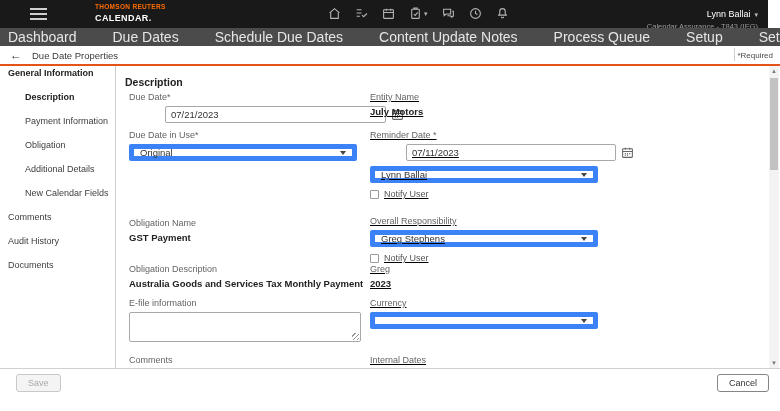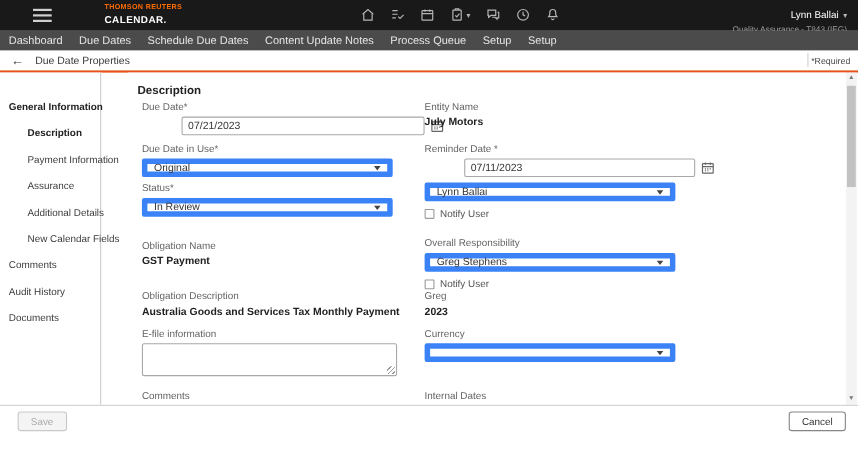--- a/index.html
+++ b/index.html
@@ -4,51 +4,51 @@
 <style>
   * { box-sizing: border-box; }
   html,body { margin:0; padding:0; }
   body {
     width:780px; height:411px; position:relative; overflow:hidden;
     background:#fff; font-family:"Liberation Sans", sans-serif;
     -webkit-font-smoothing:antialiased;
   }
 
   
-  .topbar { position:absolute; top:0; left:0; right:0; height:28px; background:#191919; }
+  .topbar { position:absolute; top:0; left:0; right:12px; height:28px; background:#191919; }
   .hamburger { position:absolute; left:30px; top:8px; width:17px; height:12px; cursor:pointer; }
   .hamburger span { display:block; height:2px; background:#cfcfcf; margin-bottom:3px; }
   .brand { position:absolute; left:95px; top:4px; line-height:1; }
   .brand-top { font-size:6.5px; font-weight:bold; letter-spacing:.3px; }
   .brand-bottom { color:#ffffff; font-size:9px; font-weight:bold; letter-spacing:.4px; margin-top:3px; }
   .top-icons { position:absolute; left:328px; top:7px; display:flex; align-items:center; gap:14px; }
   .top-icon { display:flex; align-items:center; cursor:pointer; }
   .top-icon svg { display:block; }
   .hdr-caret { color:#b5b5b5; font-size:7px; margin-left:2px; }
   .user-block { position:absolute; right:10px; top:4px; text-align:right; line-height:1; cursor:pointer; }
   .user-name { color:#ffffff; font-size:9px; }
   .user-caret { color:#bdbdbd; font-size:7px; margin-left:4px; }
   .user-org { color:#9a9a9a; font-size:7.5px; margin-top:3px; }
 
   
   .navbar { position:absolute; top:28px; left:0; right:0; height:18px; background:#4b4b4b;
             display:flex; align-items:center; padding-left:8px; }
-  .nav-item { color:#e6e6e6; font-size:10px; margin-right:15px; cursor:pointer; white-space:nowrap; }
+  .nav-item { color:#e6e6e6; font-size:14px; margin-right:36px; cursor:pointer; white-space:nowrap; }
 
   
   .crumbbar { position:absolute; top:46px; left:0; right:0; height:18px; background:#fff; }
   .accent-line { position:absolute; top:64px; left:0; right:0; height:2px; }
   .back-arrow { position:absolute; left:10px; top:2px; font-size:12px; color:#3c3c3c; cursor:pointer; }
   .crumb-title { position:absolute; left:32px; top:4px; font-size:9.5px; color:#3a3a3a; }
   .required-divider { position:absolute; right:45px; top:2px; width:1px; height:13px; background:#cfcfcf; }
   .required-note { position:absolute; right:7px; top:5px; font-size:8px; color:#4a4a4a; }
 
   
-  .sidebar { position:absolute; top:66px; left:0; width:92px; height:302px;
-             border-right:1px solid #cccccc; background:#fff; padding-top:26px; }
+  .sidebar { position:absolute; top:66px; left:0; width:116px; height:302px;
+             border-right:1px solid #cccccc; background:#fff; padding-top:2px; }
   .side-item { font-size:9px; color:#3d3d3d; margin:0 0 14px 8px; cursor:pointer; white-space:nowrap; }
   .side-item.sub { margin-left:25px; }
   .side-item.bold { font-weight:bold; color:#222; }
 
   
   .content { position:absolute; top:66px; left:116px; width:653px; height:302px;
              overflow:hidden; background:#fff; }
   .section-title { position:absolute; left:9px; top:10px; font-size:10.5px; font-weight:bold; color:#222; }
   .fgroup { position:absolute; }
   .flabel { font-size:9px; color:#646464; margin-bottom:4px; white-space:nowrap; }
@@ -64,21 +64,21 @@
             border-right:3.5px solid transparent; border-top:4.5px solid #444; }
   .chkrow { display:flex; align-items:center; margin-top:6px; cursor:pointer; }
   .chkbox { width:9px; height:9px; border:1px solid #9a9a9a; border-radius:1px; background:#fff; }
   .chklabel { font-size:9px; color:#555; margin-left:5px; }
   .tarea { width:232px; height:30px; border:1px solid #a8a8a8; border-radius:2px; background:#fff; position:relative; }
   .resize-handle { position:absolute; right:1px; bottom:1px; width:7px; height:7px;
             background:repeating-linear-gradient(135deg, transparent 0 2px, #9a9a9a 2px 3px); cursor:nwse-resize; }
 
   
   .colL { left:13px; }
-  .colR { left:270px; }
+  .colR { left:254px;text-decoration:underline; }
   .wL-input { width:221px; }
   .wL-select { width:228px; }
   .wR-input { width:210px; }
   .wR-select { width:228px; }
 
   
   .vscroll { position:absolute; top:66px; right:1px; width:10px; height:302px; background:#f3f3f3; }
   .vs-btn { position:absolute; left:0; width:10px; height:10px; color:#777; font-size:6px;
             display:flex; align-items:center; justify-content:center; cursor:pointer; }
   .vs-up { top:0; }
@@ -149,21 +149,21 @@
       <svg width="13" height="13" viewBox="0 0 24 24" fill="none" stroke="#b5b5b5" stroke-width="2">
           <path d="M12 3a5 5 0 0 0-5 5v4l-2 3h14l-2-3V8a5 5 0 0 0-5-5z"></path>
           <path d="M10 18a2 2 0 0 0 4 0"></path>
         </svg>
     </div>
   </div>
   <div class="user-block">
     <div>
       <span class="user-name">Lynn Ballai</span><span class="user-caret">▾</span>
     </div>
-    <div class="user-org">Quality Assurance - T843 (IEG)</div>
+    <div class="user-org">Calendar Assurance - T843 (IEG)</div>
   </div>
 </div>
 
 <div class="navbar">
   <span class="nav-item">Dashboard</span>
   <span class="nav-item">Due Dates</span>
   <span class="nav-item">Schedule Due Dates</span>
   <span class="nav-item">Content Update Notes</span>
   <span class="nav-item">Process Queue</span>
   <span class="nav-item">Setup</span>
@@ -175,21 +175,21 @@
   <span class="crumb-title">Due Date Properties</span>
   <span class="required-divider"></span>
   <span class="required-note">*Required</span>
 </div>
 <div class="accent-line" style="background:#e5521c"></div>
 
 <div class="sidebar">
   <div class="side-item bold">General Information</div>
   <div class="side-item sub bold">Description</div>
   <div class="side-item sub">Payment Information</div>
-  <div class="side-item sub">Assurance</div>
+  <div class="side-item sub">Obligation</div>
   <div class="side-item sub">Additional Details</div>
   <div class="side-item sub">New Calendar Fields</div>
   <div class="side-item">Comments</div>
   <div class="side-item">Audit History</div>
   <div class="side-item">Documents</div>
 </div>
 
 <div class="content">
   <div class="section-title">Description</div>
 
@@ -223,27 +223,20 @@
       <input class="tinput wR-input" value="07/11/2023" style="">
       <span class="cal-btn">
         <svg width="13" height="13" viewBox="0 0 24 24" fill="none" stroke="#666" stroke-width="2">
             <rect x="3" y="5" width="18" height="16" rx="1"></rect>
             <path d="M3 10h18M8 3v4M16 3v4M7 14h2M11 14h2M15 14h2M7 17h2M11 17h2"></path>
           </svg>
       </span>
     </div>
   </div>
 
-  <div class="fgroup colL" style="top:100px">
-    <div class="flabel">Status*</div>
-    <div class="select wL-select">
-      <span class="sel-text">In Review</span>
-      <span class="sel-caret"></span>
-    </div>
-  </div>
   <div class="fgroup colR" style="top:100px">
     <div class="select wR-select">
       <span class="sel-text">Lynn Ballai</span>
       <span class="sel-caret"></span>
     </div>
     <div class="chkrow">
       <span class="chkbox"></span>
       <span class="chklabel">Notify User</span>
     </div>
   </div>

